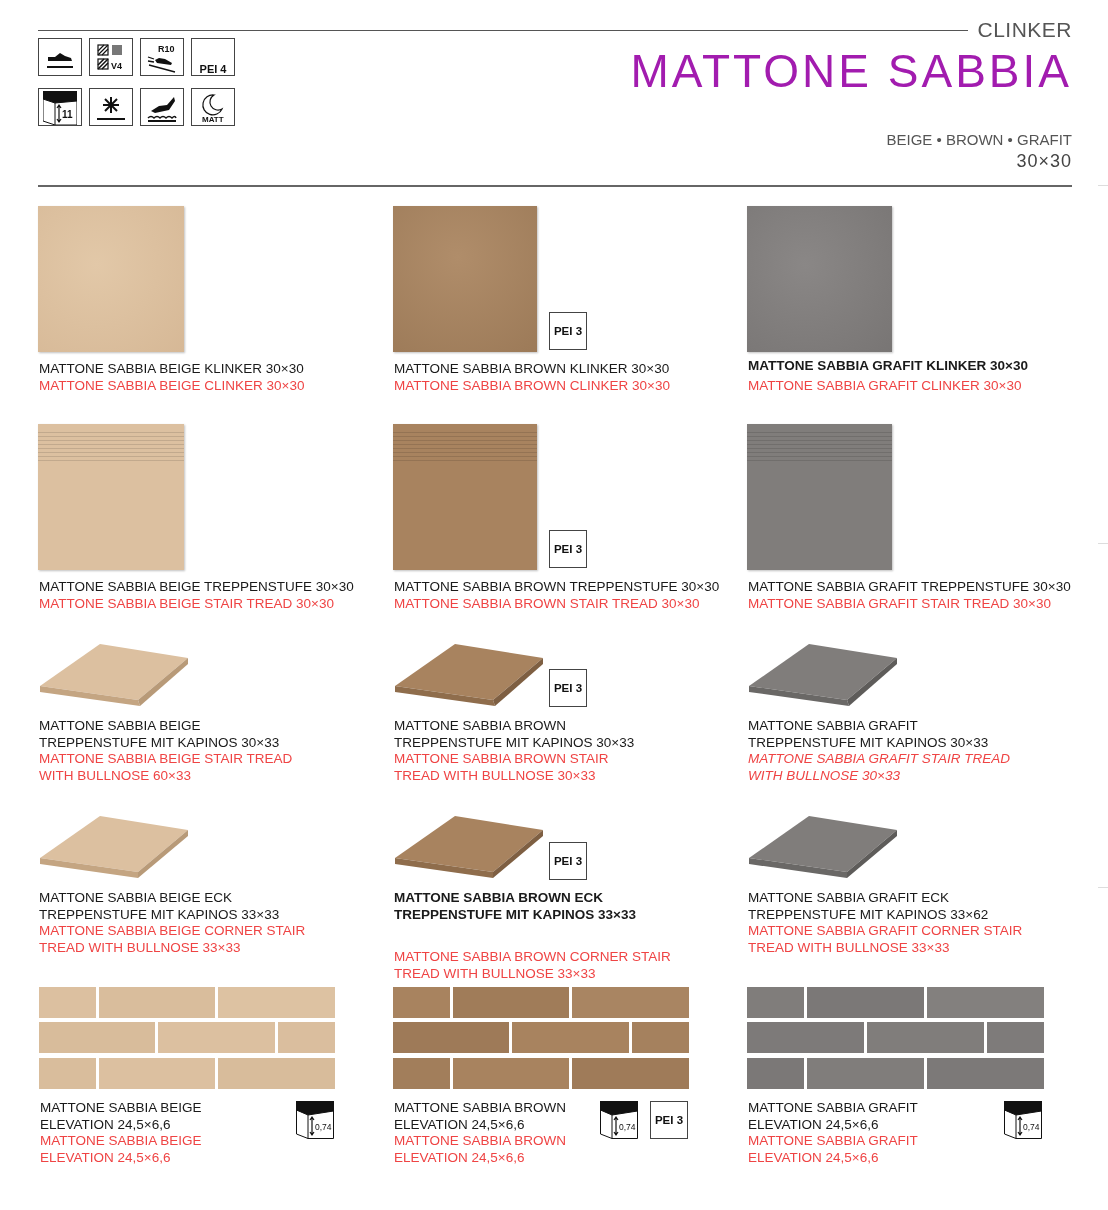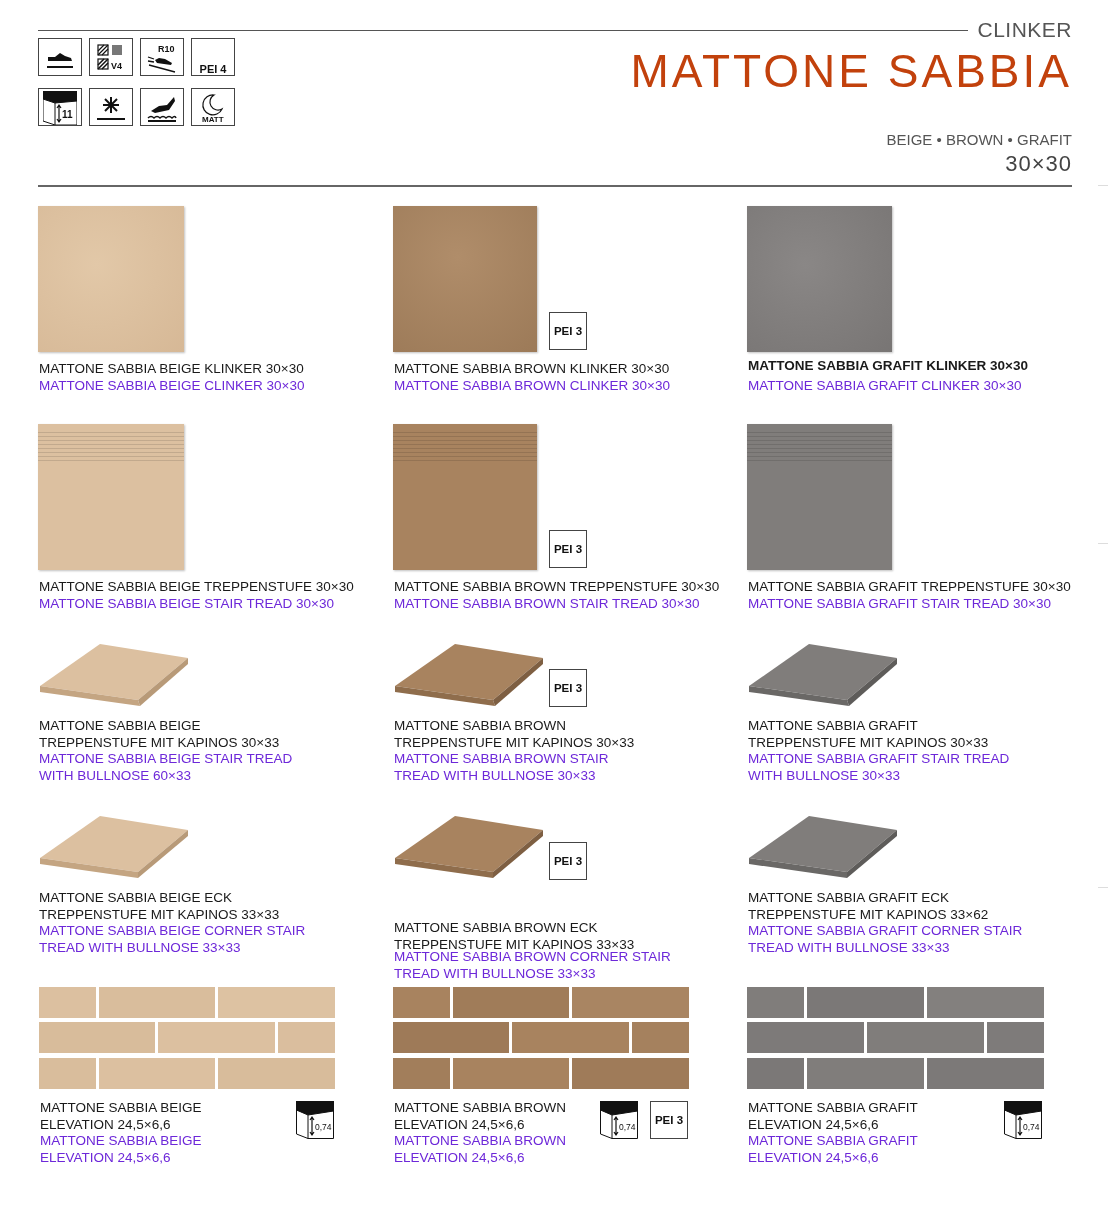--- a/index.html
+++ b/index.html
@@ -2,33 +2,33 @@
 <html><head>
 <meta charset="utf-8">
 <style>
   * { box-sizing: border-box; margin: 0; padding: 0; }
   html, body { width: 1108px; height: 1210px; background: #ffffff; overflow: hidden; }
   body { position: relative; font-family: "Liberation Sans", sans-serif; color: #1a1a1a; }
 
   
   .top-rule { position: absolute; left: 38px; top: 30px; width: 930px; height: 1px; background: #555; }
   .category { position: absolute; right: 36px; top: 18px; font-size: 21px; color: #555; letter-spacing: 0.5px; }
-  .title { position: absolute; right: 36px; top: 44px; font-size: 46px; font-weight: 400; letter-spacing: 3px; color: #c2410c; }
+  .title { position: absolute; right: 36px; top: 44px; font-size: 46px; font-weight: 400; letter-spacing: 3px; color: #a21caf; }
   .colors { position: absolute; right: 36px; top: 131px; font-size: 15px; color: #555; }
-  .size { position: absolute; right: 36px; top: 151px; font-size: 22px; color: #444; letter-spacing: 1px; }
+  .size { position: absolute; right: 36px; top: 151px; font-size: 18px; color: #444; letter-spacing: 1px; }
   .bottom-rule { position: absolute; left: 38px; top: 185px; width: 1034px; height: 2px; background: #666; }
   .edge-tick { position: absolute; right: 0; width: 10px; height: 1px; background: #ddd; }
 
   
   .icons { position: absolute; left: 38px; top: 38px; display: grid; grid-template-columns: repeat(4, 38px); grid-row-gap: 12px; grid-column-gap: 13px; }
   .ficon { width: 44px; height: 38px; border: 1.5px solid #444; background: #fff; position: relative; display: flex; align-items: flex-end; justify-content: center; font-weight: 700; font-size: 11px; color: #111; }
   .ficon svg { width: 34px; height: 34px; }
   .swatch { position: absolute; box-shadow: 1px 1px 2px rgba(0,0,0,0.25); }
   .label-de { position: absolute; font-size: 13.5px; color: #1a1a1a; line-height: 17px; white-space: pre-line; }
-  .label-en { position: absolute; font-size: 13.5px; color: #6d28d9; line-height: 17px; white-space: pre-line; }
+  .label-en { position: absolute; font-size: 13.5px; color: #ef4444; line-height: 17px; white-space: pre-line; }
   .badge { position: absolute; width: 38px; height: 38px; border: 1.5px solid #444; background: #fff; display: flex; align-items: center; justify-content: center; font-size: 11.5px; font-weight: 700; color: #111; }
   .elev-icon { position: absolute; width: 38px; height: 38px; }
 
   .grooves { position: absolute; left: 0; right: 0; top: 8px; height: 32px;
     background: repeating-linear-gradient(to bottom, rgba(0,0,0,0.12) 0 1px, transparent 1px 4px); }
 
   .bricks { position: absolute; }
   .brick { position: absolute; height: 31px; }
 </style>
 </head>
@@ -157,40 +157,40 @@
 <div class="label-en" style="left:394px;top:750px;">MATTONE SABBIA BROWN STAIR
 TREAD WITH BULLNOSE 30×33</div>
 
 <svg class="swatch" style="left:747px;top:642px;width:152px;height:66px;box-shadow:none;" viewBox="0 0 152 66">
   <path d="M2 44 L62 2 L150 16 L100 58 Z" fill="#807d7b"></path>
   <path d="M2 44 L100 58 L102 64 L2 50 Z" fill="#6a6866"></path>
   <path d="M100 58 L150 16 L150 22 L102 64 Z" fill="#5e5c5a"></path>
 </svg>
 <div class="label-de" style="left:748px;top:717px;">MATTONE SABBIA GRAFIT
 TREPPENSTUFE MIT KAPINOS 30×33</div>
-<div class="label-en" style="left:748px;top:750px;">MATTONE SABBIA GRAFIT STAIR TREAD
+<div class="label-en" style="left:748px;top:750px;font-style:italic;">MATTONE SABBIA GRAFIT STAIR TREAD
 WITH BULLNOSE 30×33</div>
 
 <svg class="swatch" style="left:38px;top:814px;width:152px;height:66px;box-shadow:none;" viewBox="0 0 152 66">
   <path d="M2 44 L62 2 L150 16 L100 58 Z" fill="#dcc0a0"></path>
   <path d="M2 44 L100 58 L100 64 L2 50 Z" fill="#c4a582"></path>
   <path d="M100 58 L150 16 L150 22 L100 64 Z" fill="#b89a78"></path>
 </svg>
 <div class="label-de" style="left:39px;top:889px;">MATTONE SABBIA BEIGE ECK
 TREPPENSTUFE MIT KAPINOS 33×33</div>
 <div class="label-en" style="left:39px;top:922px;">MATTONE SABBIA BEIGE CORNER STAIR
 TREAD WITH BULLNOSE 33×33</div>
 
 <svg class="swatch" style="left:393px;top:814px;width:152px;height:66px;box-shadow:none;" viewBox="0 0 152 66">
   <path d="M2 44 L62 2 L150 16 L100 58 Z" fill="#a8835f"></path>
   <path d="M2 44 L100 58 L100 64 L2 50 Z" fill="#8f6d4c"></path>
   <path d="M100 58 L150 16 L150 22 L100 64 Z" fill="#7e5f42"></path>
 </svg>
 <div class="badge" style="left:549px;top:842px;">PEI 3</div>
-<div class="label-de" style="left:394px;top:919px;">MATTONE SABBIA BROWN ECK
+<div class="label-de" style="left:394px;top:889px;font-weight:bold;">MATTONE SABBIA BROWN ECK
 TREPPENSTUFE MIT KAPINOS 33×33</div>
 <div class="label-en" style="left:394px;top:922px;margin-top:26px;">MATTONE SABBIA BROWN CORNER STAIR
 TREAD WITH BULLNOSE 33×33</div>
 
 <svg class="swatch" style="left:747px;top:814px;width:152px;height:66px;box-shadow:none;" viewBox="0 0 152 66">
   <path d="M2 44 L62 2 L150 16 L100 58 Z" fill="#807d7b"></path>
   <path d="M2 44 L100 58 L100 64 L2 50 Z" fill="#6a6866"></path>
   <path d="M100 58 L150 16 L150 22 L100 64 Z" fill="#5e5c5a"></path>
 </svg>
 <div class="label-de" style="left:748px;top:889px;">MATTONE SABBIA GRAFIT ECK

